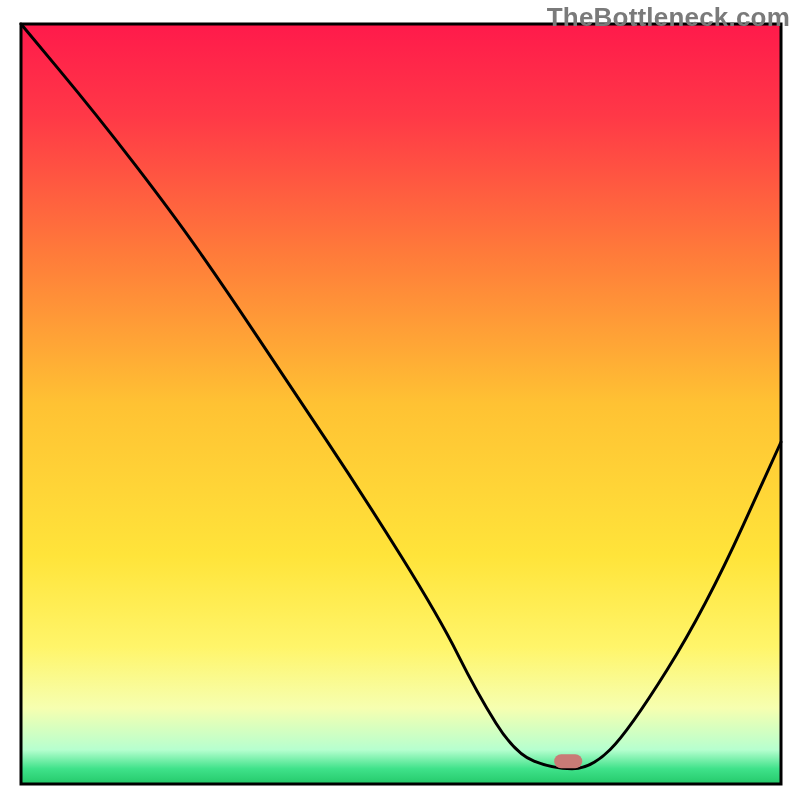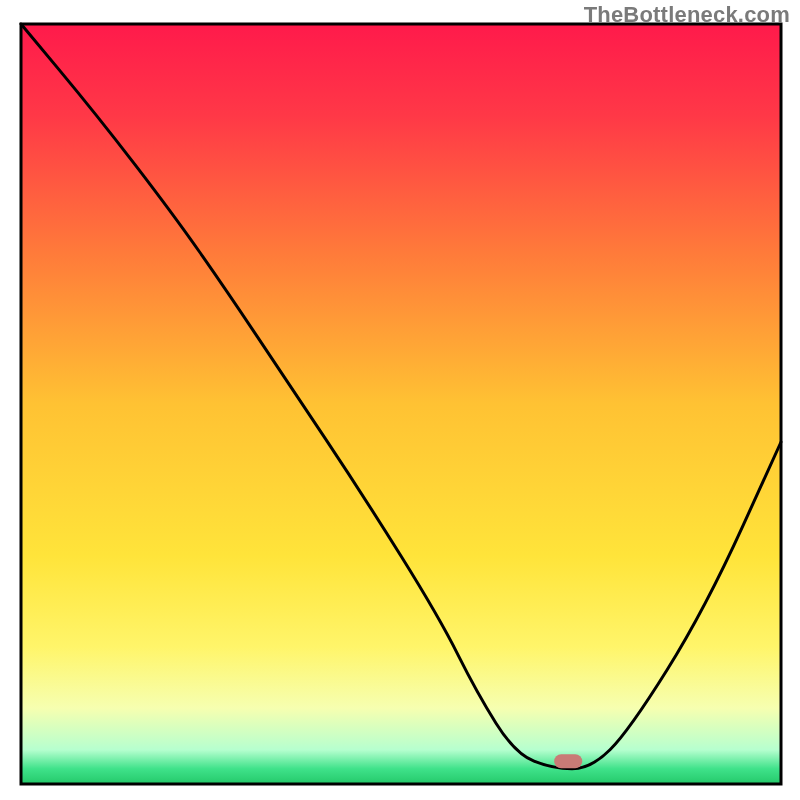--- a/index.html
+++ b/index.html
@@ -12,21 +12,21 @@
   }
   .container {
     position: relative;
     width: 800px;
     height: 800px;
   }
   .watermark {
     position: absolute;
     top: 2px;
     right: 10px;
-    font-size: 22px;
+    font-size: 26px;
     font-weight: 600;
     color: #7a7a7a;
     letter-spacing: 0.2px;
   }
   svg {
     display: block;
   }
 </style>
 </head>
 <body>

